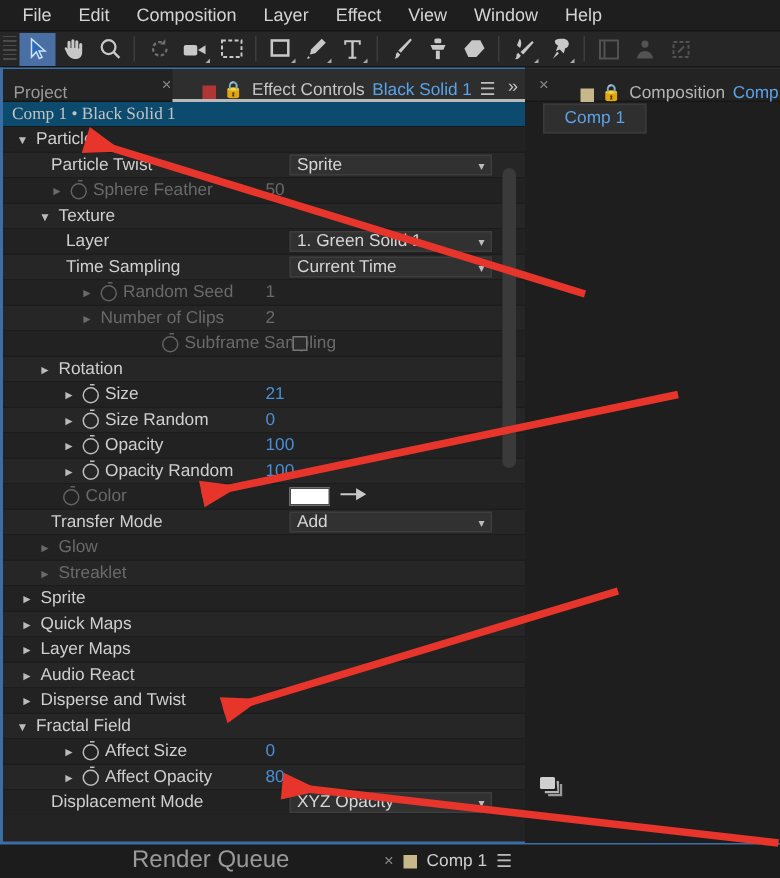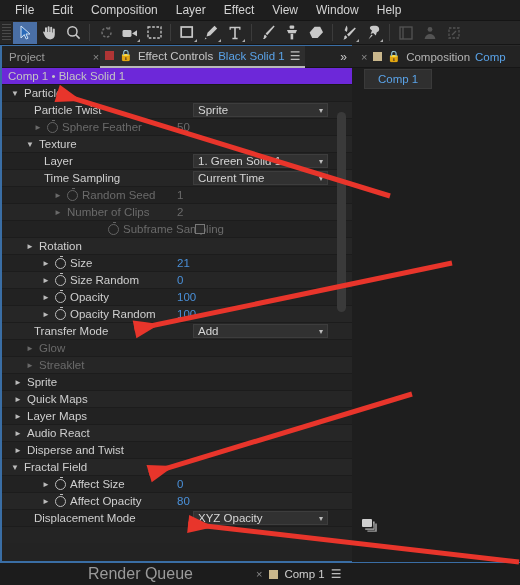--- a/index.html
+++ b/index.html
@@ -60,41 +60,42 @@
     border-top: 1px solid #2a2a2a;
   }
 
   .tabbar {
     height: 22px; background: #232323;
     display: flex; align-items: center;
     border-bottom: 1px solid #161616;
     position: relative;
   }
   .tab {
-    display: flex; align-items: center; height: 22px;
-    padding: 0 5px; font-size: 11.5px; color: #b4b4b4;
+    display: flex; align-items: flex-end; height: 22px;
+    padding: 0 20px; font-size: 11.5px; color: #b4b4b4;
     gap: 5px; white-space: nowrap;
   }
   .tab.inactive { color: #9a9a9a; }
   .tab.active {
     background: #2e2e2e; color: #c6c6c6;
     border-bottom: 2px solid #b9b9b9;
   }
   .closex { color: #8a8a8a; font-size: 11px; padding: 0 1px; }
   .swatch { width: 9px; height: 9px; display: inline-block; }
   .lockico { font-size: 11px; color: #b9b9b9; font-weight: bold; }
   .tabname-accent { color: #5aa3e8; }
   .hammenu { color: #bdbdbd; font-size: 12px; letter-spacing: 0px; }
   .chev-more { position: absolute; right: 5px; color: #c9c9c9; font-size: 12px; }
 
   .crumb {
-    height: 17px; background: #6d28d9;
+    height: 17px; background: #0c4a6e;
     color: #c4c4c4; font-size: 11.5px;
     display: flex; align-items: center; padding-left: 6px;
     border-bottom: 1px solid #191919;
+    font-family: Liberation Serif, serif;
   }
 
   
   .proplist { position: relative; height: 458px; overflow: hidden; background: #242424; }
   .row {
     height: 17px; display: flex; align-items: center;
     font-size: 11.5px; color: #cfcfcf;
     border-bottom: 1px solid #1c1c1c;
     padding-right: 22px; position: relative;
   }
@@ -401,20 +402,31 @@
             </span>
             <span class="val">100</span>
           </div>
           <div class="row alt">
             <span class="lbl" style="margin-left: 40px;">
               <span class="tri">►</span>
               <span class="stopw"></span>
               <span>Opacity Random</span>
             </span>
             <span class="val">100</span>
+          </div>
+          <div class="row base dim">
+            <span class="lbl" style="margin-left: 40px;">
+              <span class="stopw dim"></span>
+              <span>Color</span>
+            </span>
+            <span class="colorsw" style="background: rgb(255, 255, 255);"></span>
+            <span class="eyedrop"><svg width="20" height="9" viewBox="0 0 20 9" fill="none" stroke="#c9c9c9" stroke-width="1.2">
+                <line x1="1" y1="4.5" x2="14" y2="4.5"></line>
+                <path d="M12 1.5l5 3-5 3z" fill="#c9c9c9"></path>
+              </svg></span>
           </div>
           <div class="row alt">
             <span class="lbl" style="margin-left: 32px;">
               <span>Transfer Mode</span>
             </span>
             <span class="ddown">
               <span>Add</span>
               <span class="cv">▾</span>
             </span>
           </div>

